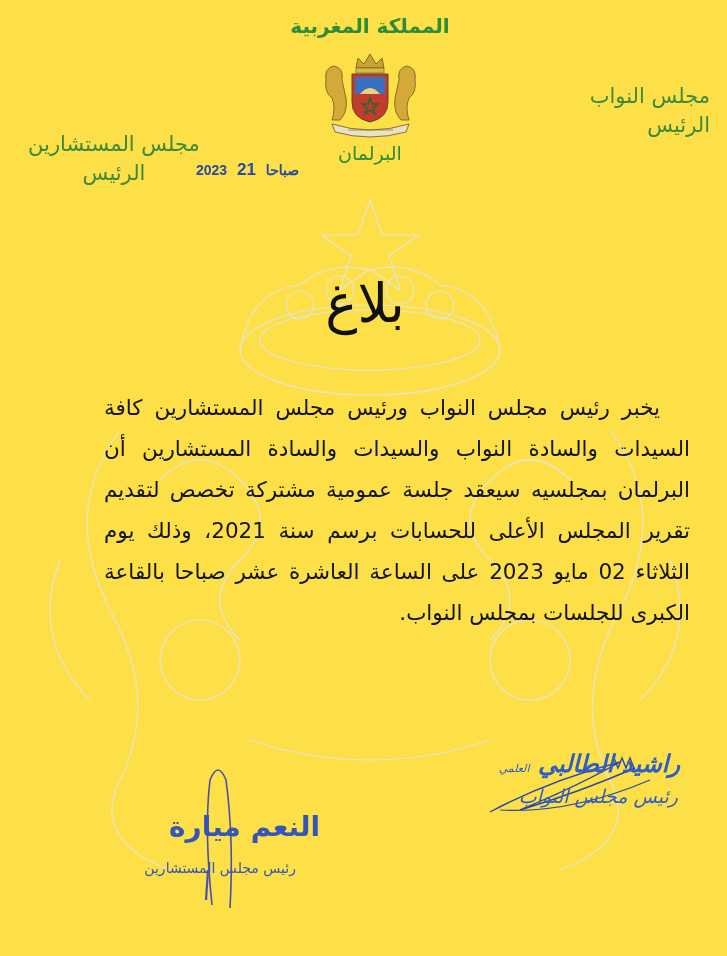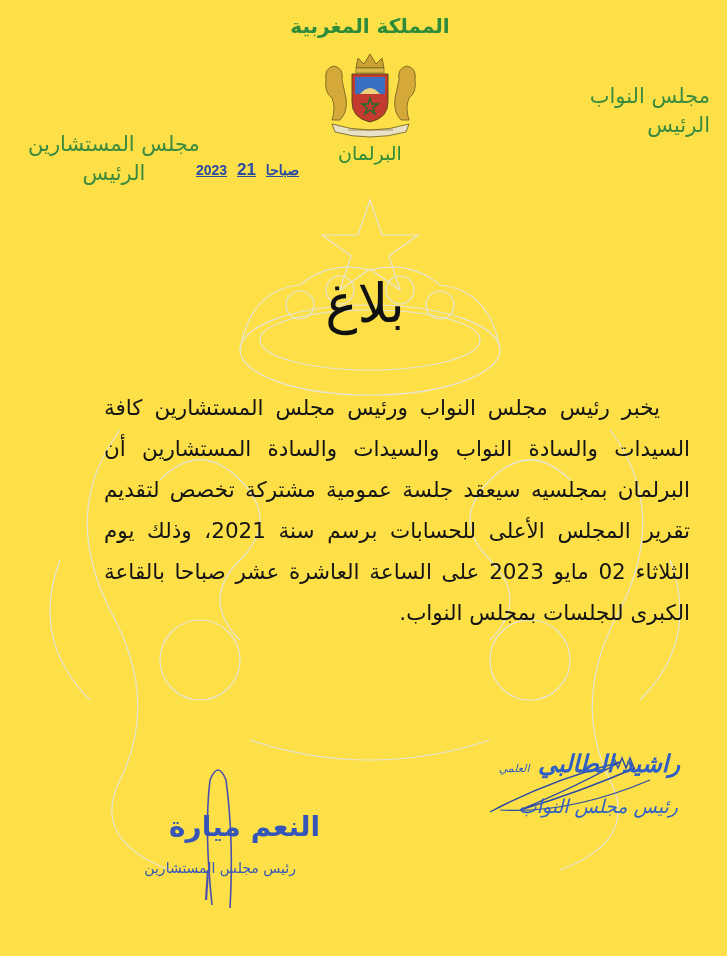--- a/index.html
+++ b/index.html
@@ -36,21 +36,21 @@
     .side-header .president { font-size: 21px; line-height: 30px; }
     .header-left { top: 82px; left: 14px; width: 200px; margin-top: 48px; }
     .header-right { top: 82px; left: 560px; width: 150px; text-align: right; }
 
     .date-stamp {
       position: absolute; top: 160px; left: 196px;
       color: #2a4aa5; font-weight: bold; font-size: 14px;
       font-family: "Liberation Sans", sans-serif;
       letter-spacing: 0.5px; white-space: nowrap;
     }
-    .date-stamp span { margin-right: 6px; text-decoration: underline; }
+    .date-stamp span { margin-right: 6px; }
     .date-stamp .day { font-size: 17px; }
 
     
     .title {
       position: absolute; top: 272px; left: 250px; width: 230px;
       text-align: center; direction: rtl;
       font-family: "DejaVu Serif", serif;
       font-size: 54px; color: #111; letter-spacing: 14px;
     }
 
@@ -65,21 +65,21 @@
     .body-text p + p { margin-top: 0; }
 
     
     .sig-right {
       position: absolute; top: 740px; left: 460px; width: 240px; height: 90px;
       color: #2f5fc4; direction: rtl;
       font-family: "DejaVu Sans", sans-serif;
     }
     .sig-right .name { position: absolute; top: 10px; right: 20px; font-size: 24px; font-weight: bold; font-style: italic; white-space: nowrap; }
     .sig-right .name .sub { font-size: 11px; font-weight: normal; }
-    .sig-right .role { position: absolute; top: 55px; right: 22px; font-size: 19px; font-style: italic; white-space: nowrap; }
+    .sig-right .role { position: absolute; top: 45px; right: 22px; font-size: 19px; font-style: italic; white-space: nowrap; }
     .sig-right svg { position: absolute; left: 0; top: 0; }
 
     .sig-left {
       position: absolute; top: 760px; left: 100px; width: 240px; height: 160px;
       color: #3556b8; direction: rtl;
     }
     .sig-left .name { position: absolute; top: 50px; right: 20px; font-size: 28px; font-weight: bold; white-space: nowrap; letter-spacing: 1px; }
     .sig-left .role { position: absolute; top: 100px; right: 44px; font-size: 14px; white-space: nowrap; }
     .sig-left svg { position: absolute; left: 0; top: 0; }
   </style>

